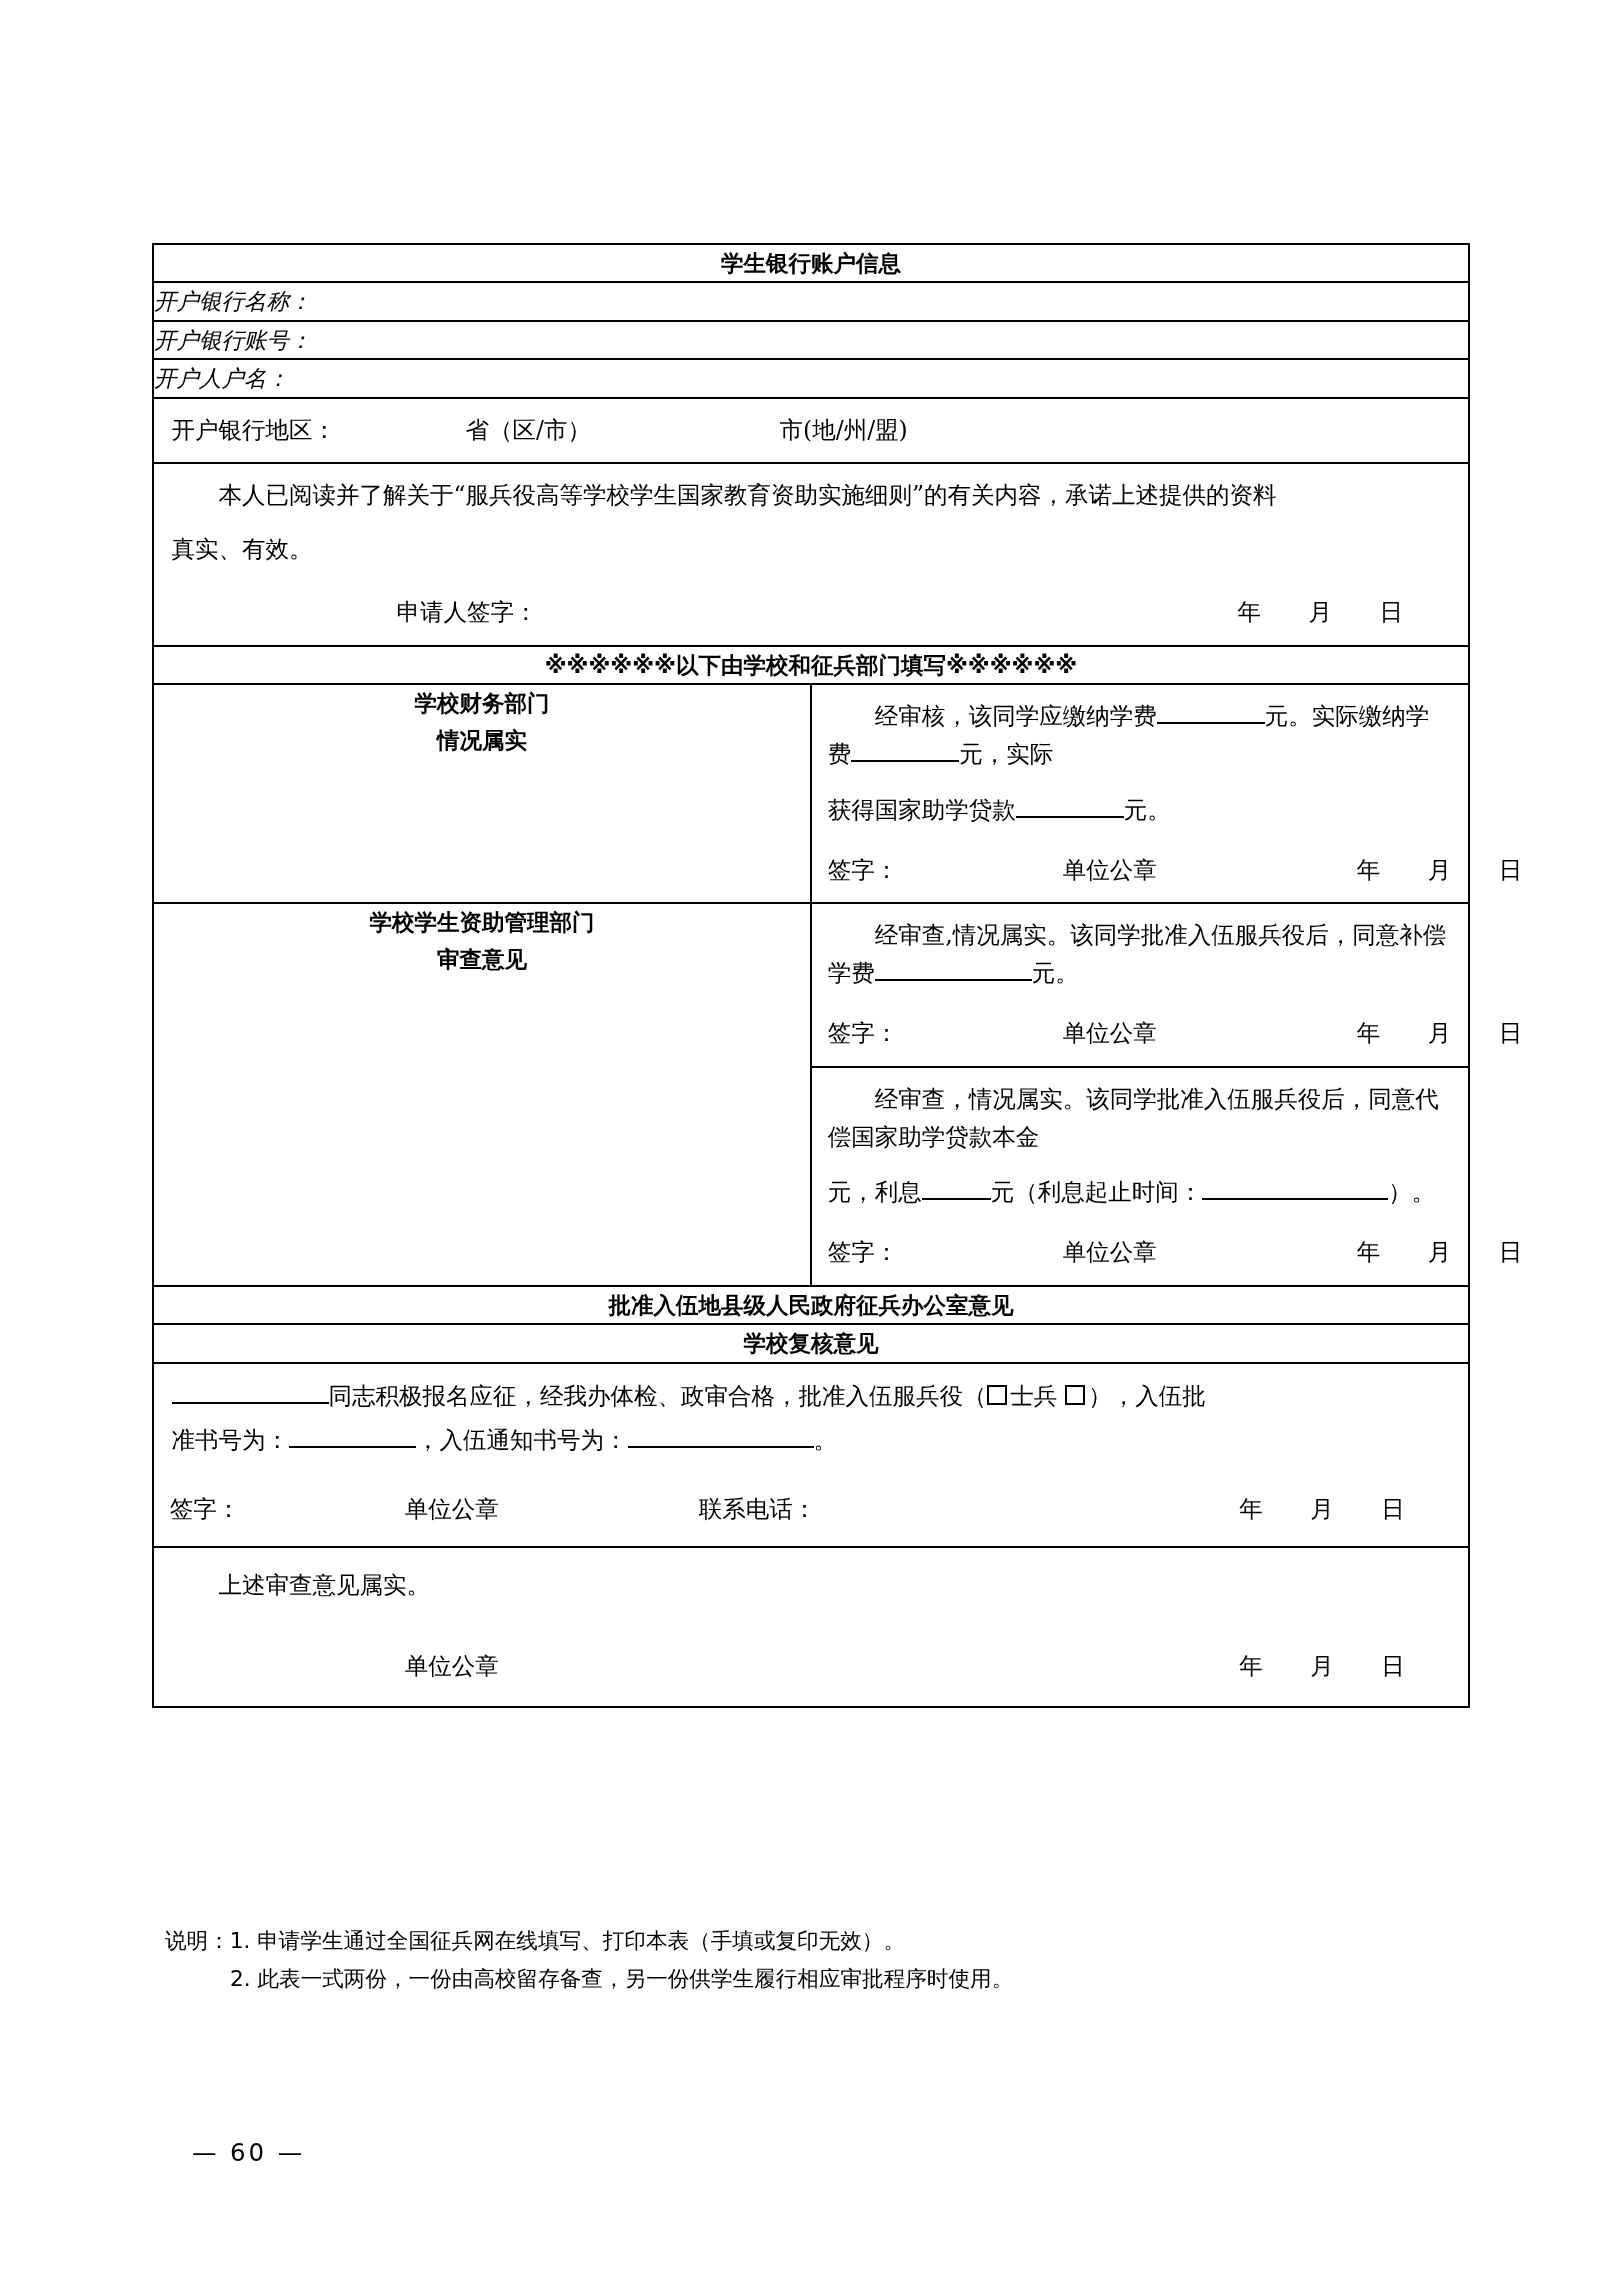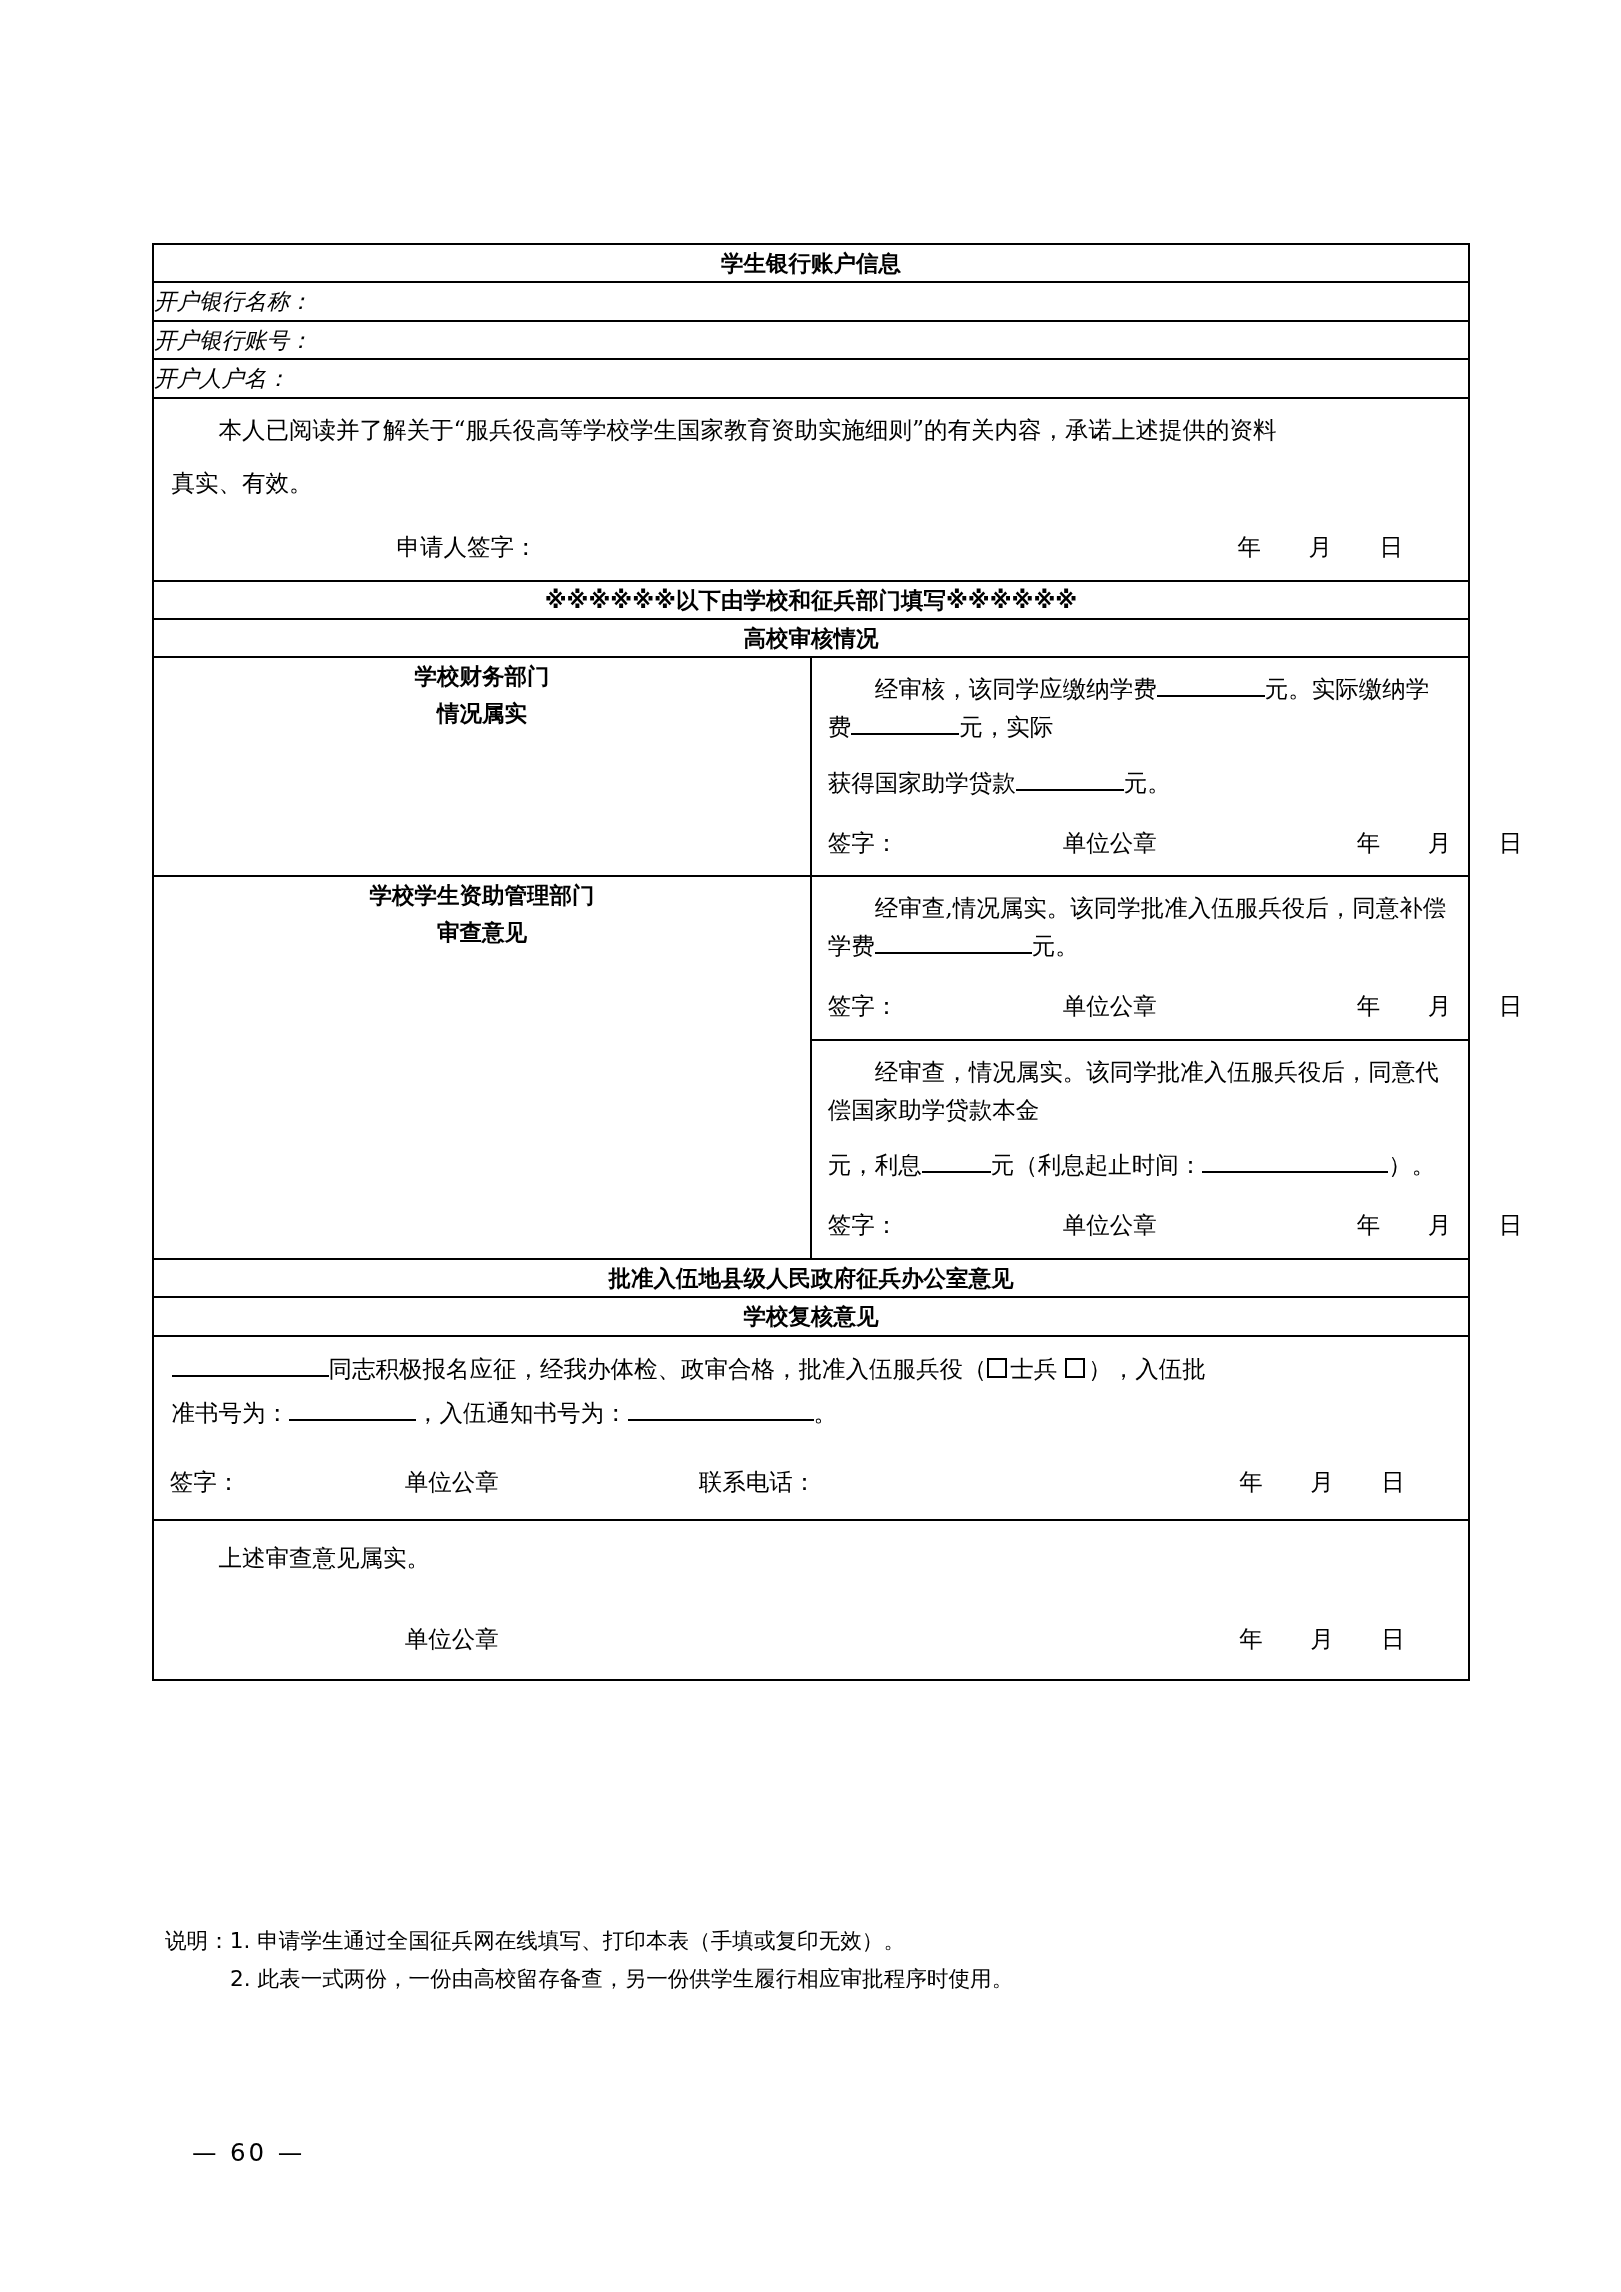--- a/index.html
+++ b/index.html
@@ -190,43 +190,49 @@
     </tr>
 
     <tr>
       <td colspan="2" class="rowlabel">开户银行账号：</td>
     </tr>
 
     <tr>
       <td colspan="2" class="rowlabel">开户人户名：</td>
     </tr>
 
+    <tr>
+      <td colspan="2">
+        <div class="region-row">
+          <span class="lab">开户银行地区：</span>
+          <span class="prov">省（区/市）</span>
+          <span class="city">市(地/州/盟)</span>
+        </div>
+      </td>
+    </tr>
 
     <tr>
       <td colspan="2">
         <div class="para">本人已阅读并了解关于“服兵役高等学校学生国家教育资助实施细则”的有关内容，承诺上述提供的资料</div>
         <div class="para para-cont">真实、有效。</div>
         <div class="sig-line">
           <span class="s1">申请人签字：</span>
           <span class="ymd">
             <span>年</span>
             <span>月</span>
             <span>日</span>
           </span>
         </div>
       </td>
     </tr>
 
     <tr>
       <td colspan="2" class="band">※※※※※※以下由学校和征兵部门填写※※※※※※</td>
     </tr>
 
-    <tr>
-      <td colspan="2" class="band-serif">高校审核情况</td>
-    </tr>
 
     <tr>
       <td style="width:277px;" class="side-label">
         <div>学校财务部门</div>
         <div>情况属实</div>
       </td>
       <td>
         <div class="body-para">
           <span>经审核，该同学应缴纳学费</span><span class="blank b-md"></span><span>元。实际缴纳学费</span><span class="blank b-md"></span><span>元，实际</span>
         </div>

